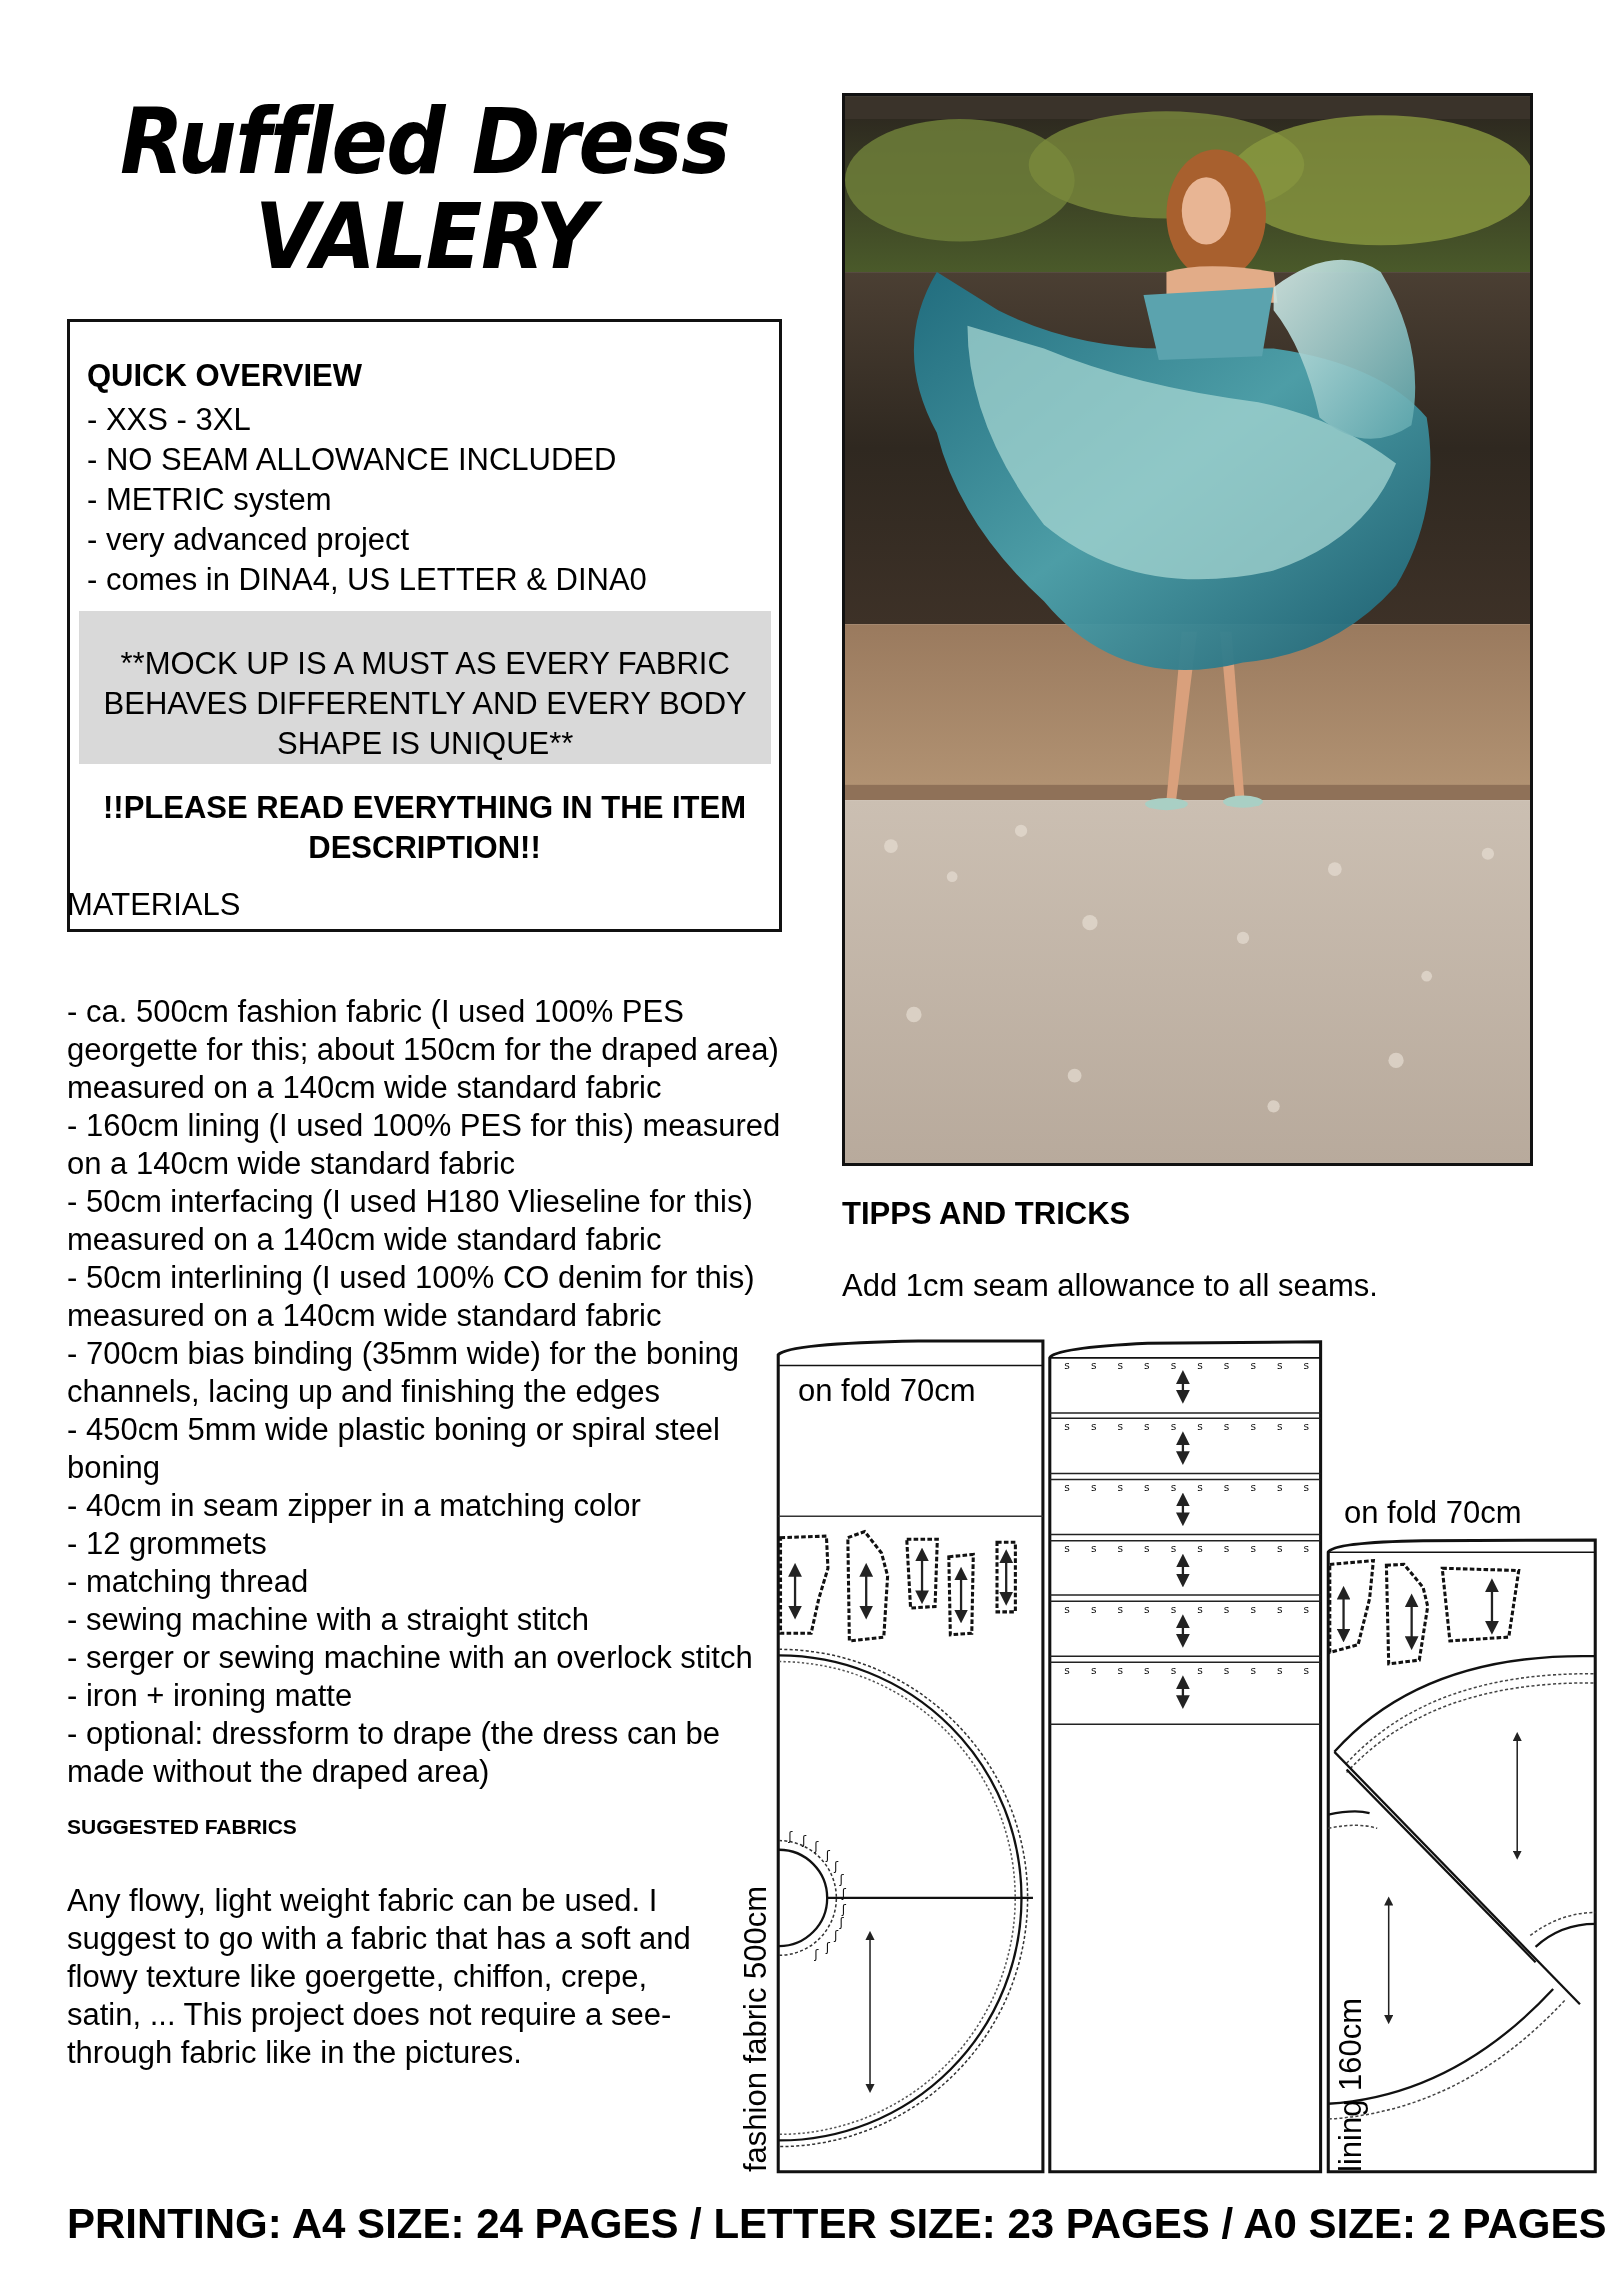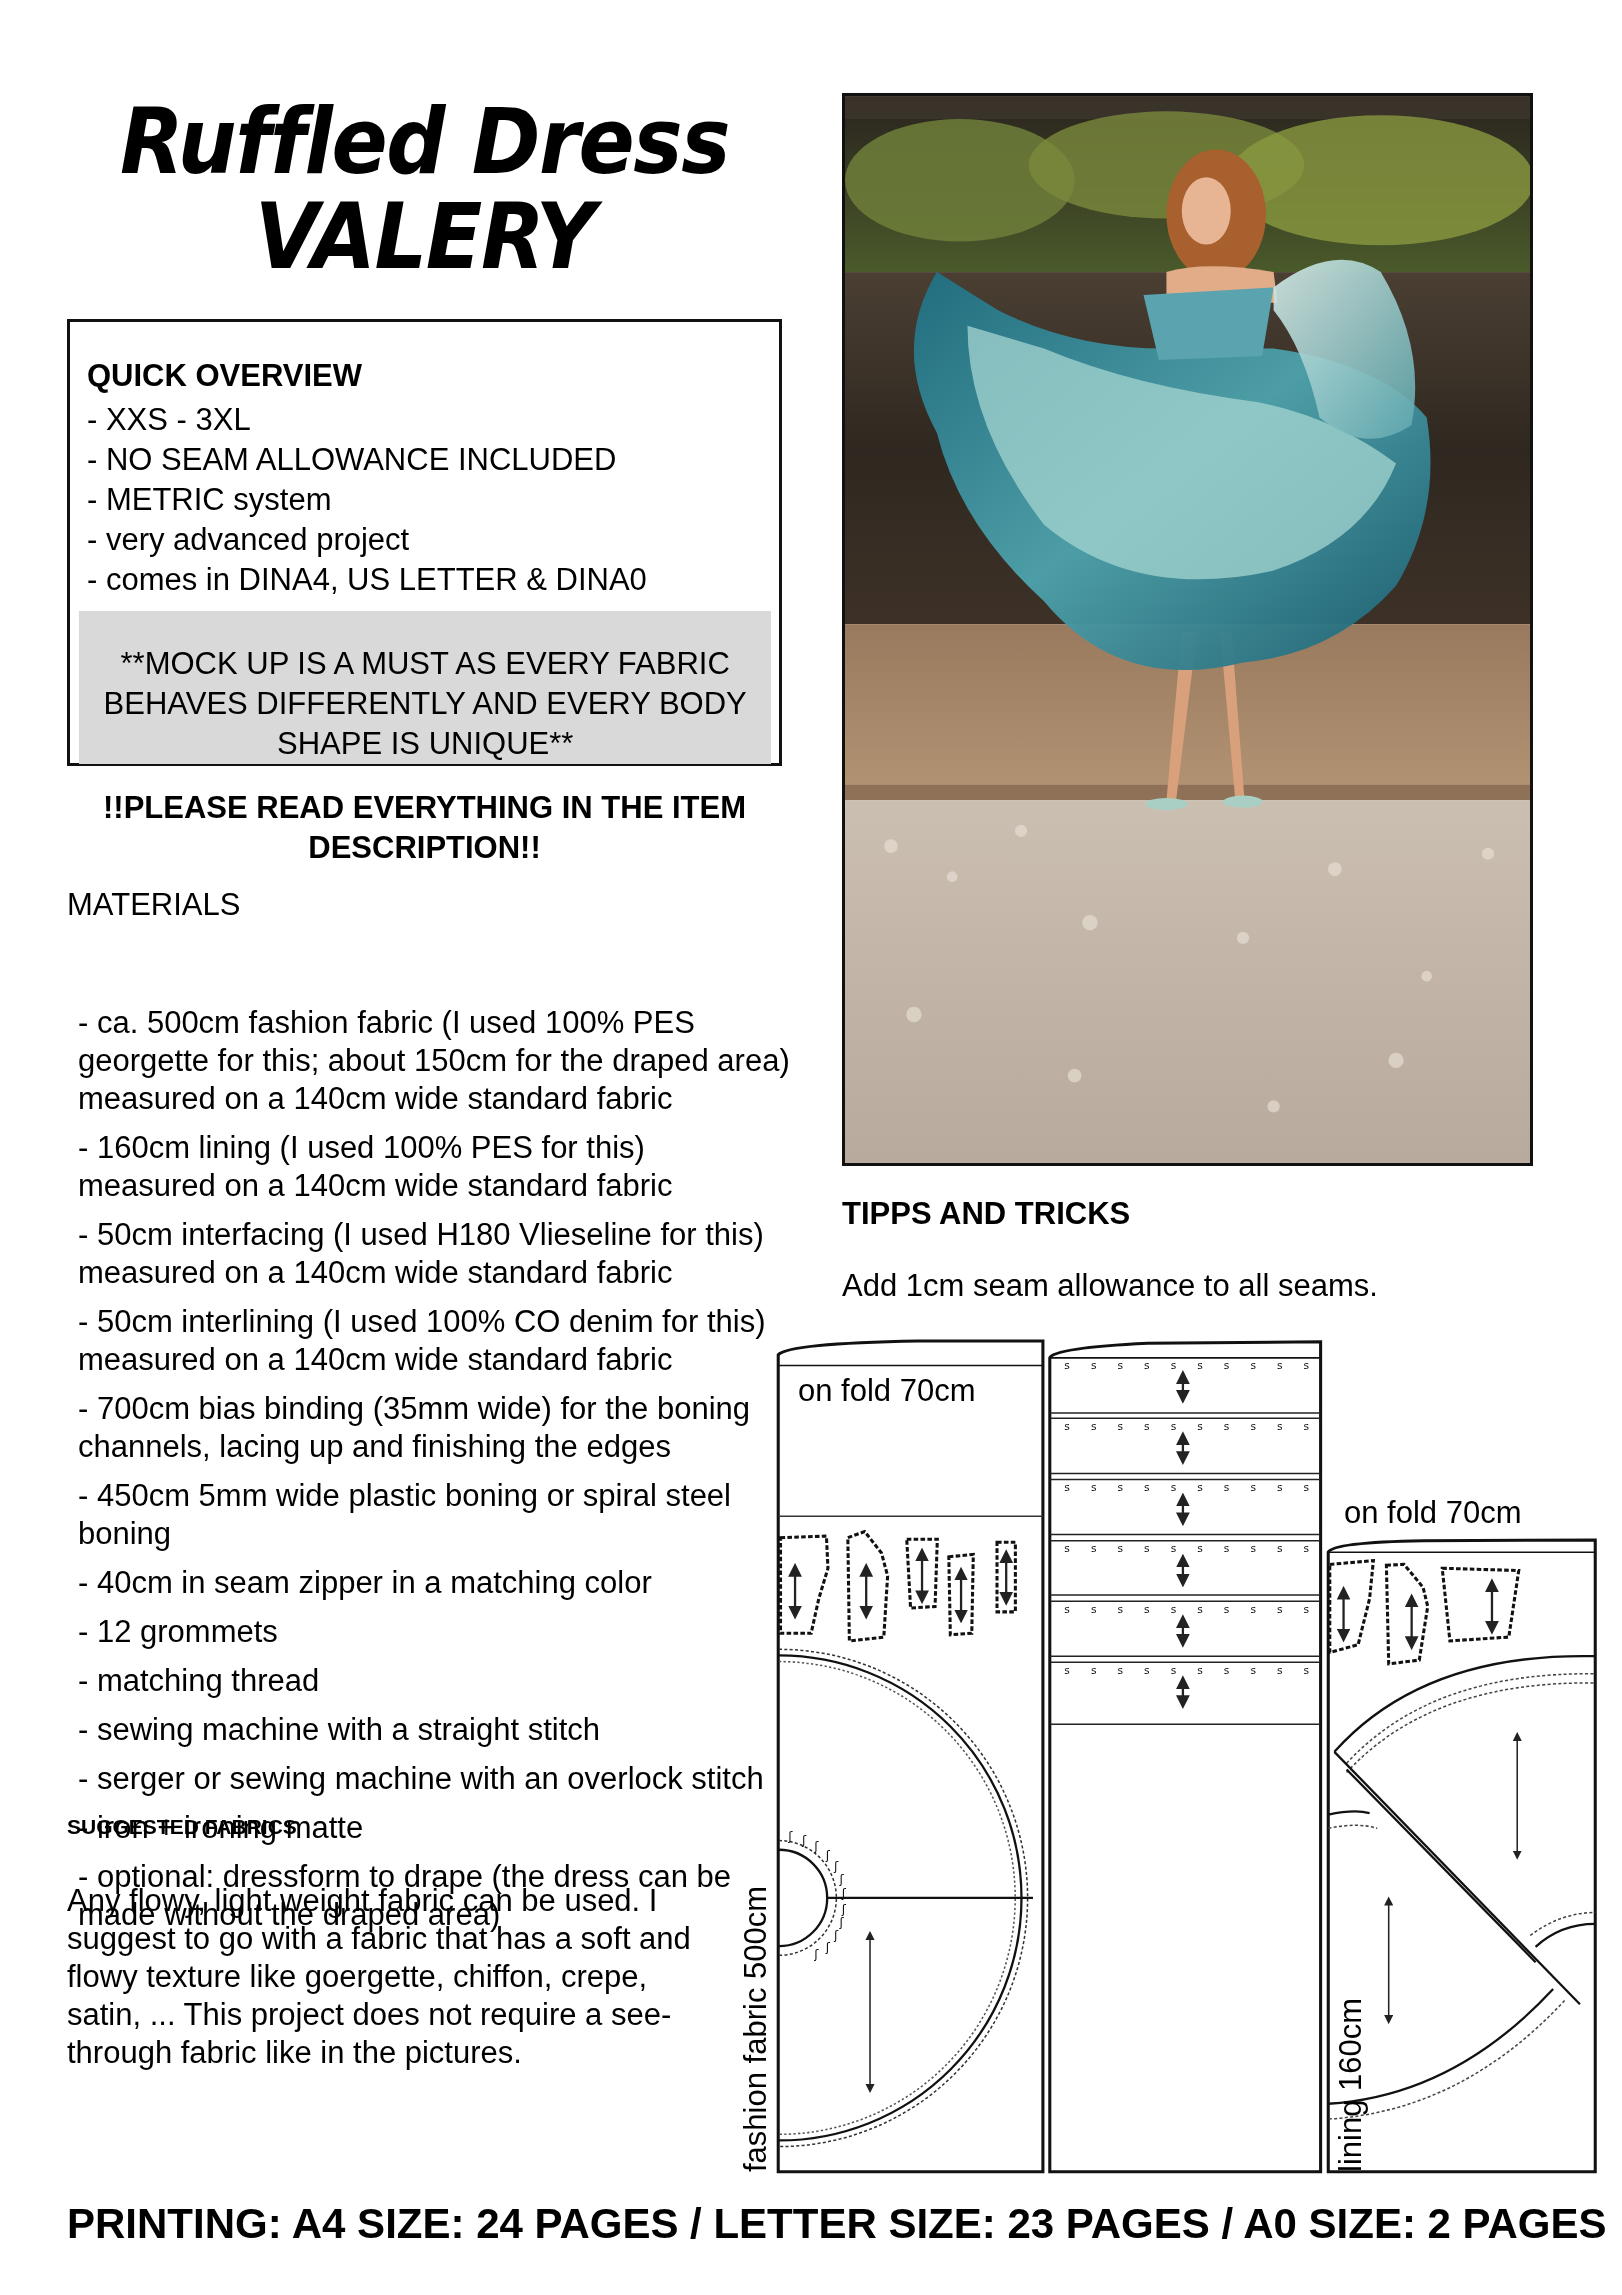--- a/index.html
+++ b/index.html
@@ -3,30 +3,30 @@
 <meta charset="utf-8">
 <style>
   html, body { margin: 0; padding: 0; background: #ffffff; }
   body { width: 1623px; height: 2295px; position: relative; overflow: hidden; font-family: "Liberation Sans", sans-serif; color: #000; }
   .abs { position: absolute; }
 
   .title { left: 0; width: 849px; text-align: center; font-family: "DejaVu Sans", sans-serif; font-weight: bold; font-style: italic; letter-spacing: -1.5px; transform: scaleX(0.92); }
   .title-1 { top: 92px; font-size: 90px; line-height: 99px; }
   .title-2 { top: 187px; font-size: 90px; line-height: 99px; }
 
-  .overview-box { left: 67px; top: 319px; width: 715px; height: 447px; border: 3.1px solid #111; box-sizing: border-box; }
+  .overview-box { left: 67px; top: 319px; width: 715px; height: 613px; border: 3.1px solid #111; box-sizing: border-box; }
   .ov-head { left: 17px; top: 34px; font-size: 31px; font-weight: bold; line-height: 40px; }
   .ov-list { left: 17px; top: 78px; font-size: 31px; line-height: 40px; margin: 0; padding: 0; list-style: none; }
   .ov-list li { white-space: nowrap; }
   .mock-box { left: 9.2px; top: 289px; width: 692px; height: 153px; background: #d9d9d9; text-align: center; font-size: 31px; line-height: 40px; box-sizing: border-box; padding-top: 33px; }
   .please { left: 0; top: 466px; width: 709px; text-align: center; font-size: 31px; line-height: 40px; font-weight: bold; }
 
   .materials-title { left: 67px; top: 885px; font-size: 31px; line-height: 40px; }
   .materials-list { left: 67px; top: 993px; font-size: 31px; line-height: 38px; margin: 0; padding: 0; list-style: none; width: 735px; }
-  .materials-list li { margin: 11px; }
+  .materials-list li { margin: 0; }
   .suggested-title { left: 67px; top: 1807px; font-size: 21px; line-height: 40px; font-weight: bold; }
   .suggested-text { left: 67px; top: 1882px; font-size: 31px; line-height: 38px; width: 627px; }
 
   .photo { left: 842px; top: 93px; width: 691px; height: 1073px; border: 3.1px solid #111; box-sizing: border-box; overflow: hidden; }
   .tipps-title { left: 842px; top: 1194px; font-size: 31px; line-height: 40px; font-weight: bold; }
   .tipps-text { left: 842px; top: 1266px; font-size: 31px; line-height: 40px; }
 
   .layout-svg { left: 0; top: 0; }
   .panel-label { font-size: 31px; line-height: 37px; white-space: nowrap; }
   .vlabel { font-size: 31px; white-space: nowrap; transform-origin: left top; transform: rotate(-90deg); }

